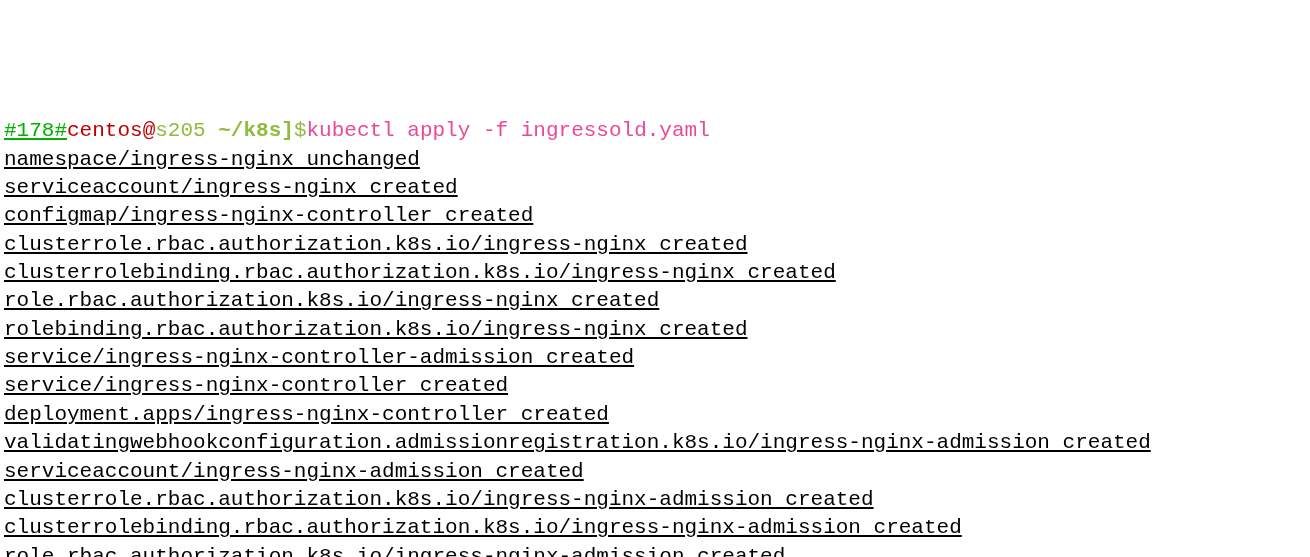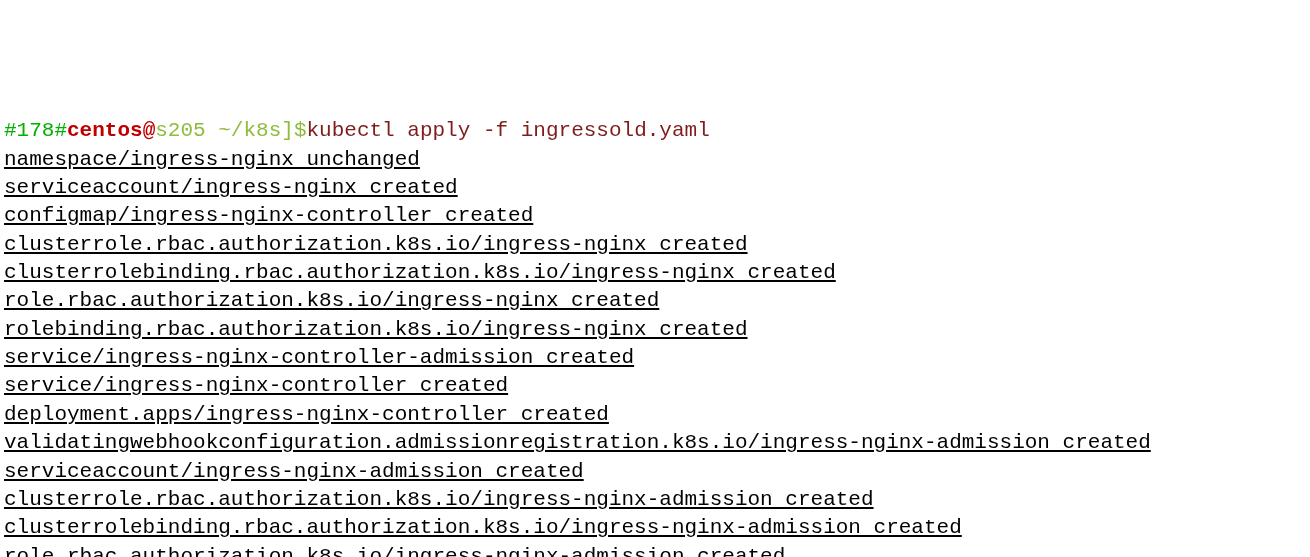--- a/index.html
+++ b/index.html
@@ -8,26 +8,26 @@
       background: #ffffff;
       font-family: "Courier New", monospace;
       font-size: 21px;
       line-height: 1.35;
       color: #000000;
       white-space: pre;
       position: relative;
       width: 1310px;
       box-sizing: border-box;
     }
-    .prompt-counter { color: #00b000; }
-    .prompt-user { color: #c00000; font-weight: bold; }
+    .prompt-counter { color: #00b000; text-decoration: underline; }
+    .prompt-user { color: #c00000; font-weight: normal; }
     .prompt-host { color: #8fbc3e; margin-top: 48px; }
-    .prompt-path { color: #8fbc3e; font-weight: normal;}
+    .prompt-path { color: #8fbc3e; font-weight: bold;}
     .prompt-dollar { color: #8fbc3e; }
-    .command { color: #7f1d1d; }
+    .command { color: #ec4899; }
     .output-line { color: #000000; text-decoration: underline; }
     .line { display: block; }
   </style>
 </head>
 <body>
 
 
 
 <div><span class="line"><span class="prompt-counter">#178#</span><span class="prompt-user">centos@</span><span class="prompt-host">s205</span><span class="prompt-path"> ~/k8s]</span><span class="prompt-dollar">$</span><span class="command">kubectl apply -f ingressold.yaml</span></span><span class="line output-line">namespace/ingress-nginx unchanged</span><span class="line output-line">serviceaccount/ingress-nginx created</span><span class="line output-line">configmap/ingress-nginx-controller created</span><span class="line output-line">clusterrole.rbac.authorization.k8s.io/ingress-nginx created</span><span class="line output-line">clusterrolebinding.rbac.authorization.k8s.io/ingress-nginx created</span><span class="line output-line">role.rbac.authorization.k8s.io/ingress-nginx created</span><span class="line output-line">rolebinding.rbac.authorization.k8s.io/ingress-nginx created</span><span class="line output-line">service/ingress-nginx-controller-admission created</span><span class="line output-line">service/ingress-nginx-controller created</span><span class="line output-line">deployment.apps/ingress-nginx-controller created</span><span class="line output-line">validatingwebhookconfiguration.admissionregistration.k8s.io/ingress-nginx-admission created</span><span class="line output-line">serviceaccount/ingress-nginx-admission created</span><span class="line output-line">clusterrole.rbac.authorization.k8s.io/ingress-nginx-admission created</span><span class="line output-line">clusterrolebinding.rbac.authorization.k8s.io/ingress-nginx-admission created</span><span class="line output-line">role.rbac.authorization.k8s.io/ingress-nginx-admission created</span></div>
 

